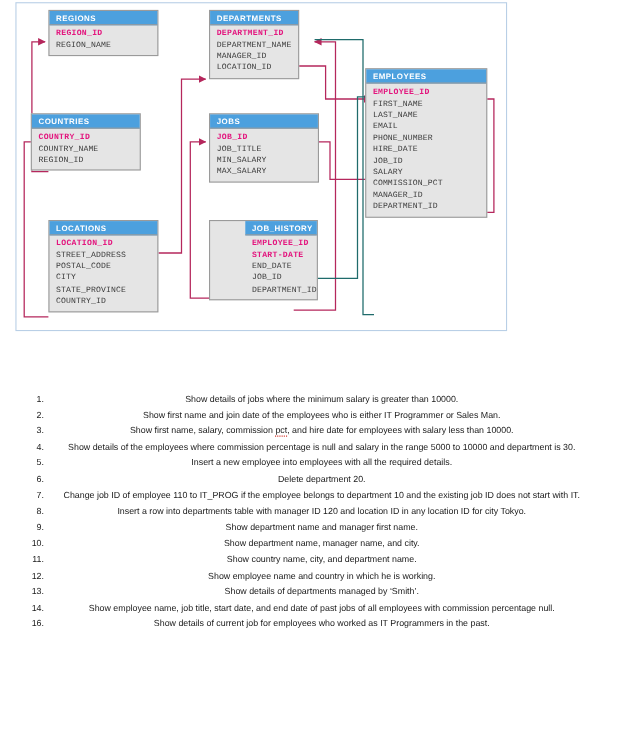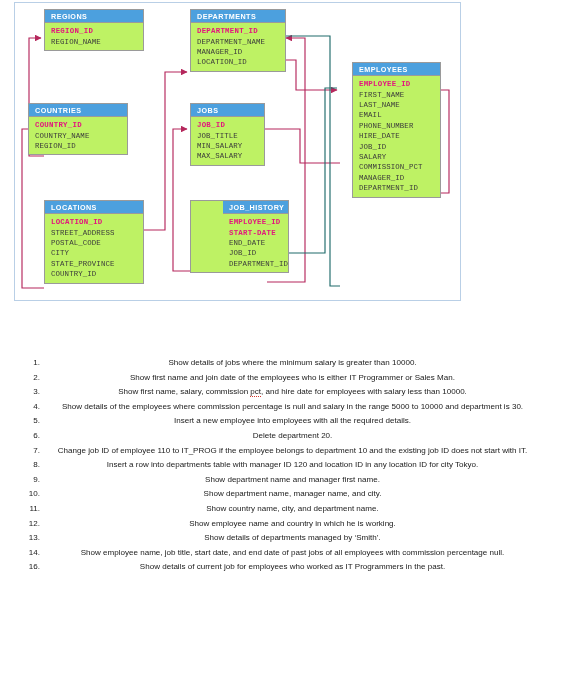--- a/index.html
+++ b/index.html
@@ -16,21 +16,21 @@
     left:14px; top:2px;
     width:447px; height:299px;
     border:1px solid #b9cfe6;
     background:#fff;
     box-sizing:border-box;
   }
   #erd-svg{position:absolute;left:0;top:0;width:564px;height:320px;}
 
   .entity{
     position:absolute;
-    background:#bef264;
+    background:#e5e5e5;
     border:1px solid #9a9a9a;
     box-sizing:border-box;
     z-index:3;
   }
   .entity .ent-head{
     background:#4ca0de;
     color:#ffffff;
     font-size:7.2px;
     font-weight:bold;
     letter-spacing:.45px;
@@ -52,24 +52,24 @@
   .attr.pk{
     color:#e3167e;
     font-weight:bold;
     letter-spacing:.25px;
   }
 
   
   #ent-regions     {left:44px;  top:9px;   width:100px;}
   #ent-countries   {left:28px;  top:103px; width:100px;}
   #ent-locations   {left:44px;  top:200px; width:100px;}
-  #ent-departments {left:190px; top:9px;   width:96px;}
-  #ent-jobs        {left:190px; top:103px; width:75px;}
+  #ent-departments {left:190px; top:9px;   width:82px;}
+  #ent-jobs        {left:190px; top:103px; width:100px;}
   #ent-jobhistory  {left:190px; top:200px; width:99px;padding-left:32px;}
-  #ent-employees   {left:352px; top:62px;  width:89px;}
+  #ent-employees   {left:332px; top:62px;  width:111px;}
 
   
   #task-list{
     position:absolute;
     left:0; top:356px;
     width:564px;
   }
   .li-row{
     display:flex;
     align-items:flex-start;

